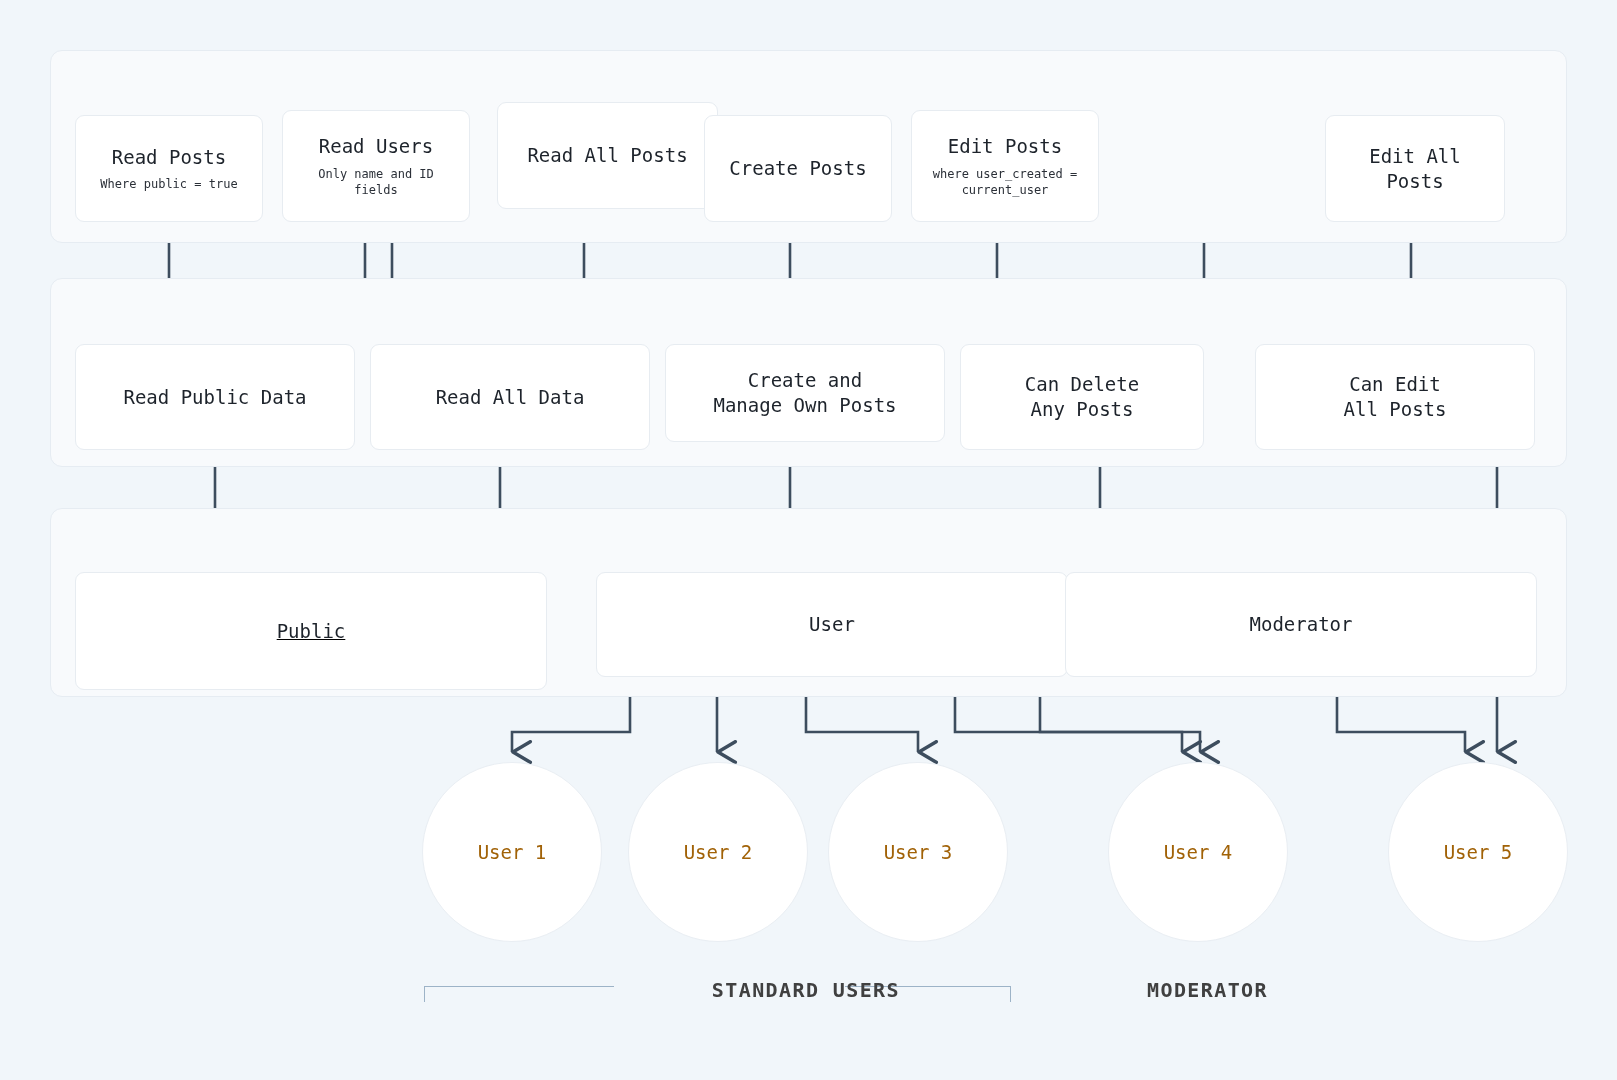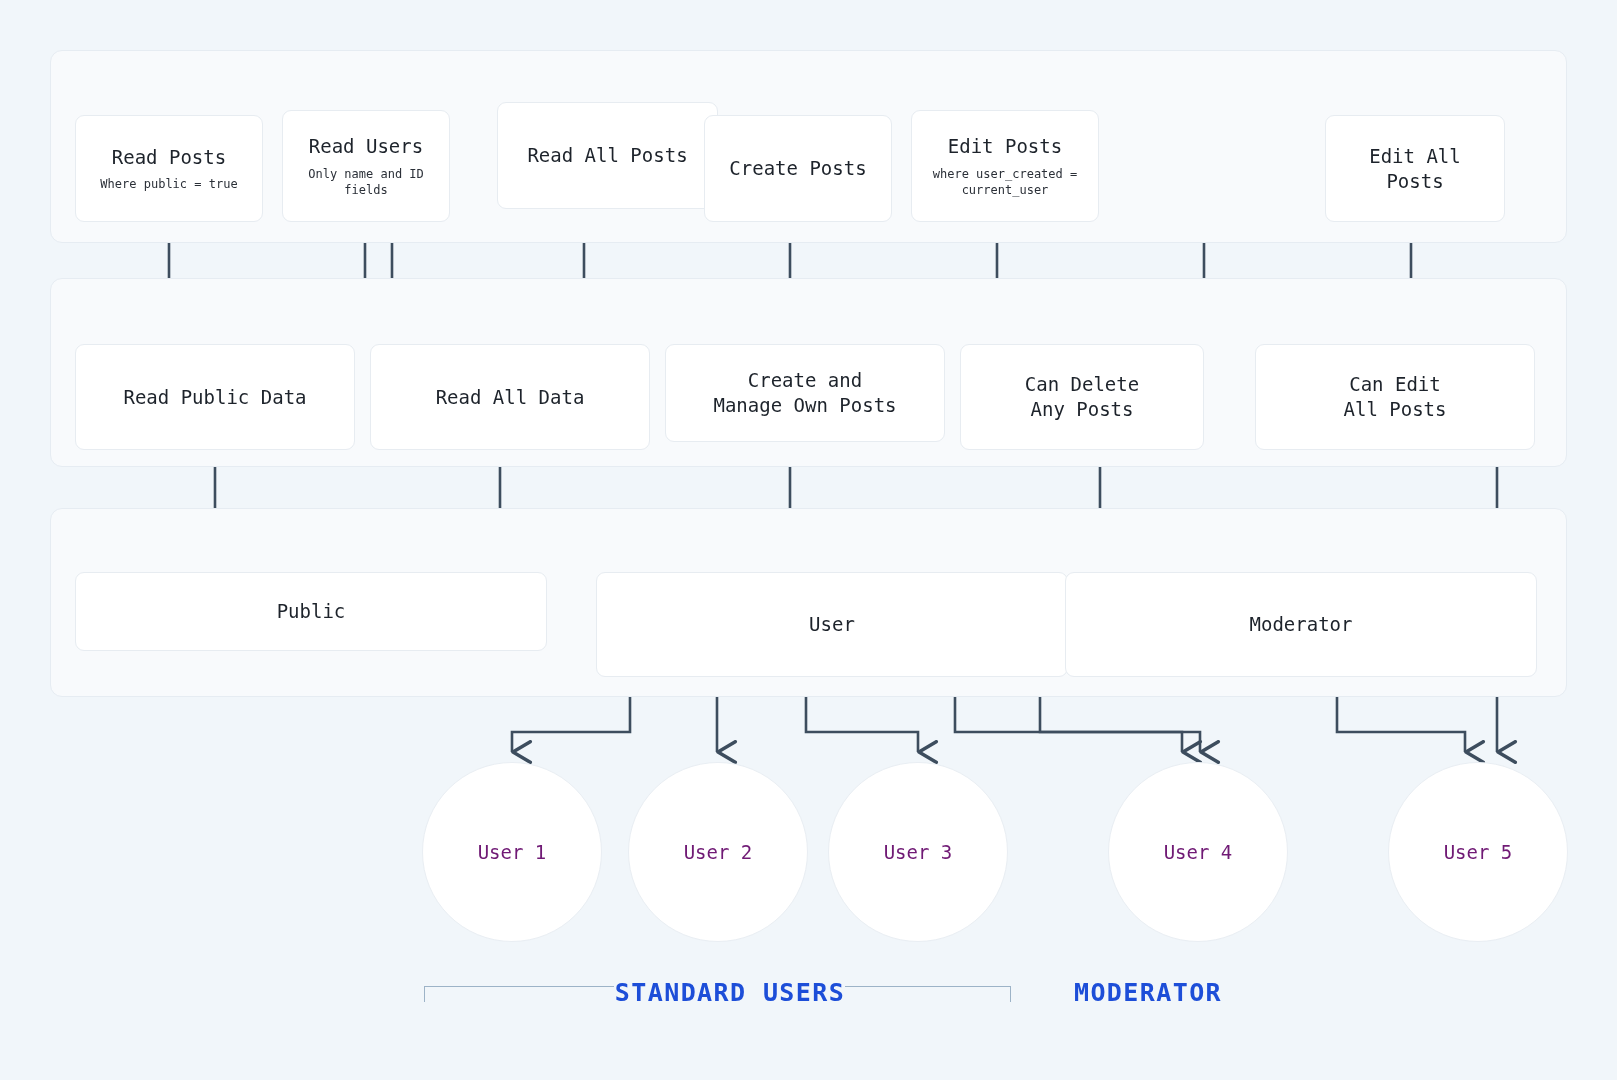--- a/index.html
+++ b/index.html
@@ -88,34 +88,34 @@
     border: 1px solid #e9eef3;
     border-radius: 50%;
     display: flex;
     align-items: center;
     justify-content: center;
     z-index: 3;
   }
   .user-circle span {
     font-family: "DejaVu Sans Mono", "Liberation Mono", monospace;
     font-size: 19px;
-    color: #701a75;
+    color: #a16207;
   }
 
   
   .group-label {
     position: absolute;
     font-family: "DejaVu Sans Mono", "Liberation Mono", monospace;
-    font-size: 25px;
+    font-size: 20px;
     font-weight: 700;
     letter-spacing: 1.4px;
-    color: #1d4ed8;
+    color: #404040;
     z-index: 3;
     white-space: nowrap;
-    text-align: center;
+    text-align: right;
   }
   .bracket {
     position: absolute;
     z-index: 2;
     height: 16px;
     border-top: 1px solid #9db3c7;
   }
   .bracket.cap-left  { border-left: 1px solid #9db3c7; }
   .bracket.cap-right { border-right: 1px solid #9db3c7; }
 </style>
@@ -170,21 +170,21 @@
   </svg>
 
   <div class="panel" id="panel-permissions"></div>
   <div class="panel-title" style="top:74px;left:74px;">PERMISSIONS</div>
 
   <div class="card" style="left:75px;top:115px;width:188px;height:107px;padding-left:10px;">
     <div class="card-title">Read Posts</div>
     <div class="card-sub">Where public = true</div>
   </div>
 
-  <div class="card" style="left:282px;top:110px;width:168px;height:112px;">
+  <div class="card" style="left:282px;top:110px;width:188px;height:112px;">
     <div class="card-title">Read Users</div>
     <div class="card-sub">Only name and ID fields</div>
   </div>
 
   <div class="card" style="left:497px;top:102px;width:221px;height:107px;">
     <div class="card-title">Read All Posts</div>
   </div>
 
   <div class="card" style="left:704px;top:115px;width:188px;height:107px;">
     <div class="card-title">Create Posts</div>
@@ -223,21 +223,21 @@
   </div>
 
   <div class="card" style="left:1255px;top:344px;width:280px;height:106px;">
     <div class="card-title">Can Edit
 All Posts</div>
   </div>
 
   <div class="panel" id="panel-roles"></div>
   <div class="panel-title" style="top:532px;left:74px;">ROLES</div>
 
-  <div class="card" style="left:75px;top:572px;width:472px;height:79px;">
+  <div class="card" style="left:75px;top:572px;width:472px;height:118px;text-decoration:underline;">
     <div class="card-title">Public</div>
   </div>
 
   <div class="card" style="left:570px;top:572px;width:472px;height:105px;margin-left:26px;">
     <div class="card-title">User</div>
   </div>
 
   <div class="card" style="left:1065px;top:572px;width:472px;height:105px;">
     <div class="card-title">Moderator</div>
   </div>

